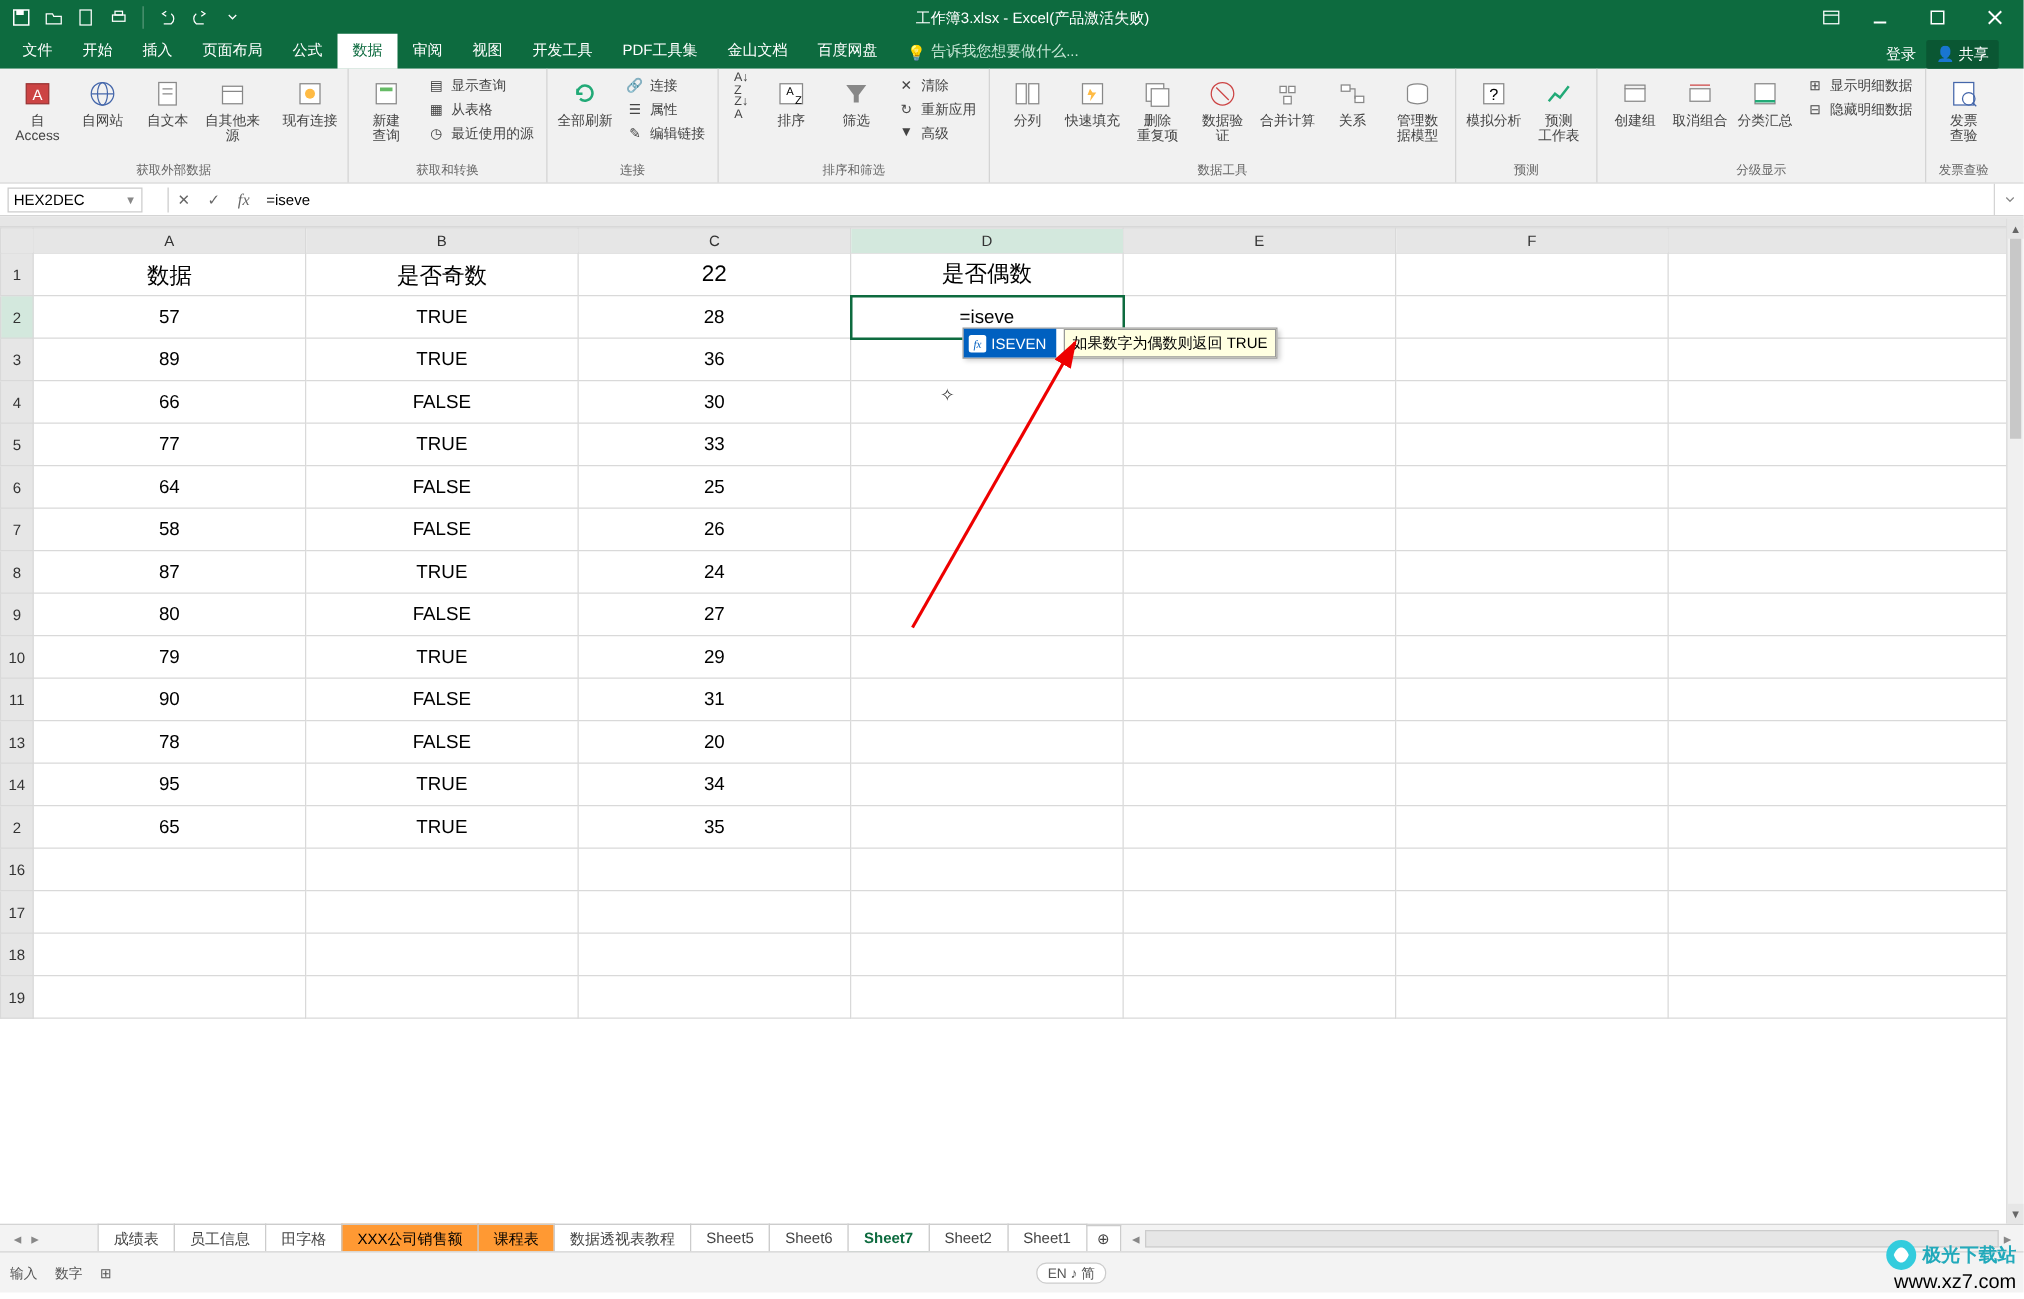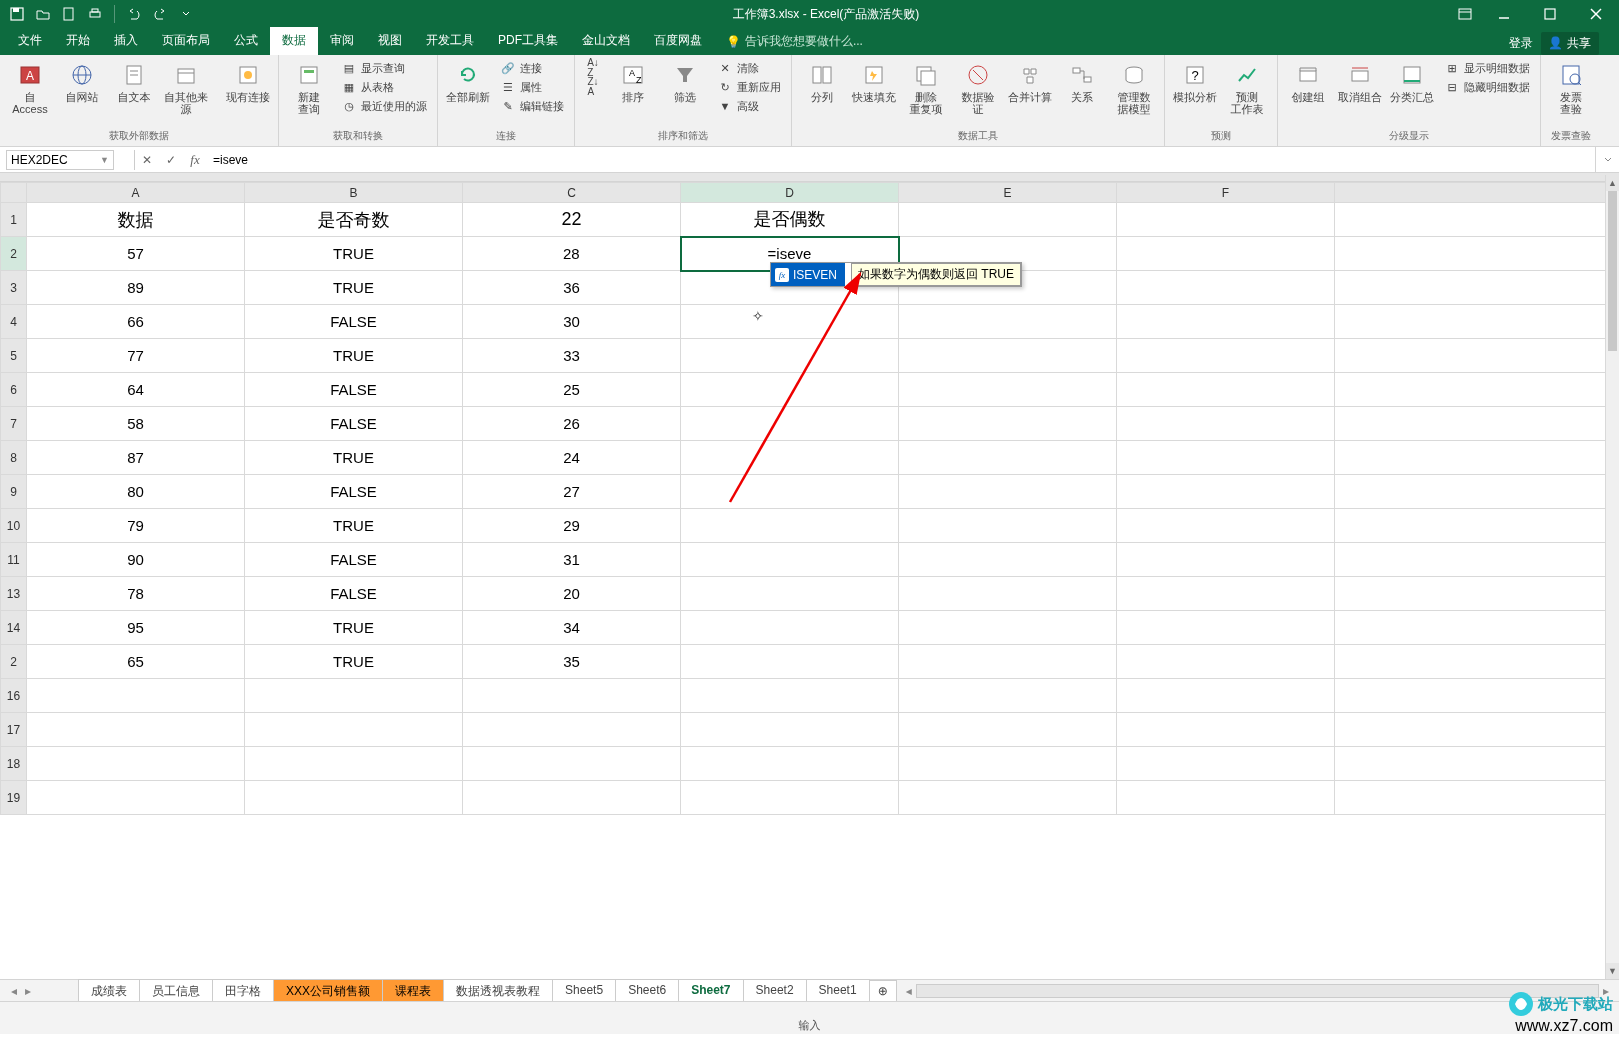--- a/index.html
+++ b/index.html
@@ -79,21 +79,21 @@
 .sheettabs .nav span{cursor:pointer;padding:0 3px;}
 .stab{padding:3px 12px;background:#fff;border:1px solid #ccc;border-bottom:none;margin-right:-1px;cursor:pointer;color:#444;}
 .stab.orange{background:#ff9933;color:#000;}
 .stab.active{background:#fff;border-bottom:2px solid #0d6b3f;color:#0d6b3f;font-weight:600;}
 .stab.add{padding:3px 8px;}
 .sheettabs .hscroll{flex:1;display:flex;align-items:center;padding:0 6px;}
 .hscroll .track{flex:1;height:14px;background:#e6e6e6;border:1px solid #ccc;position:relative;}
 
 
 .statusbar{position:absolute;bottom:0;left:0;right:0;height:38px;display:flex;flex-direction:column;}
-.status-top{height:18px;background:#f3f3f3;border-top:1px solid #d4d4d4;display:flex;align-items:center;font-size:11px;color:#555;padding:16px 8px;gap:14px;flex-direction:column;}
+.status-top{height:18px;background:#f3f3f3;border-top:1px solid #d4d4d4;display:flex;align-items:center;font-size:11px;color:#555;padding:16px 8px;gap:14px;}
 .status-top .spacer{flex:1;}
 .ime-pill{border:1px solid #ccc;border-radius:8px;padding:0px 8px;font-size:11px;background:#fff;}
 .status-bottom{height:20px;}
 .watermark-stack{position:absolute;right:6px;bottom:4px;text-align:right;}
 
 
 .vscroll{position:absolute;top:175px;right:0;width:14px;bottom:60px;background:#f0f0f0;border-left:1px solid #d9d9d9;}
 .vscroll .arrow{height:16px;background:#e6e6e6;display:flex;align-items:center;justify-content:center;font-size:9px;color:#666;}
 .vscroll .thumb{position:absolute;top:16px;left:2px;right:2px;height:160px;background:#c8c8c8;}
 

